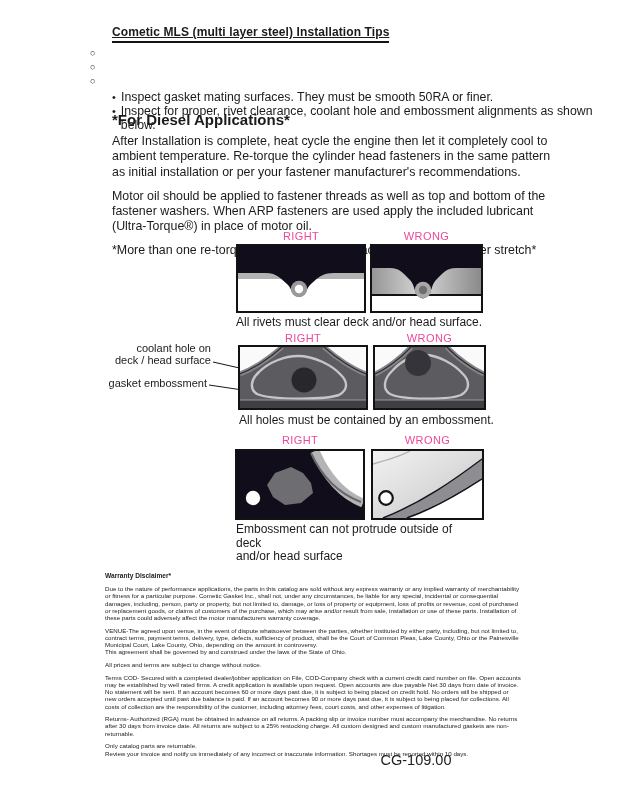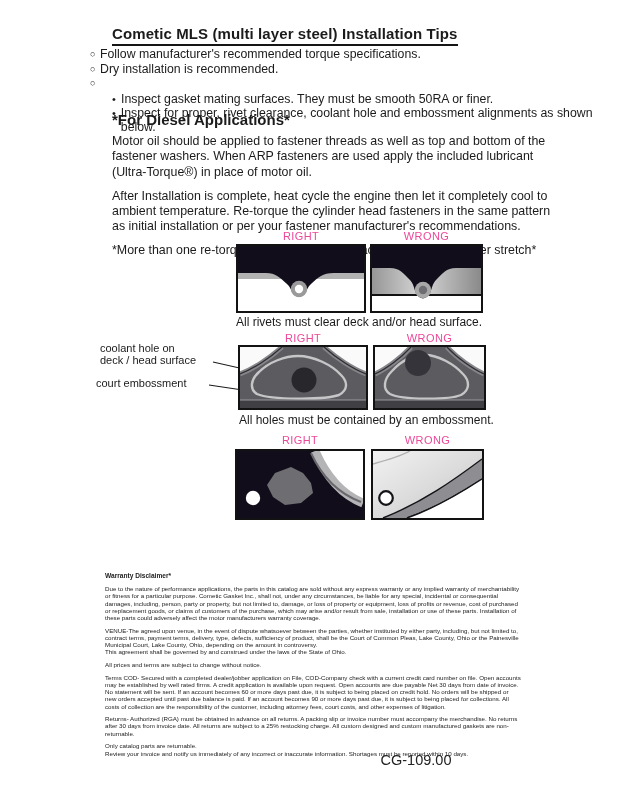--- a/index.html
+++ b/index.html
@@ -5,85 +5,83 @@
   html,body{margin:0;padding:0;background:#ffffff;}
   .page{
     position:relative;width:618px;height:800px;background:#ffffff;overflow:hidden;
     font-family:"Liberation Sans","DejaVu Sans",sans-serif;color:#1b1b1b;
   }
   .abs{position:absolute;}
   .pre{white-space:pre-line;}
 
   
   .title{
-    left:112px;top:25px;font-size:15px;font-weight:bold;
-    border-bottom:2px solid #151515;padding-bottom:2px;letter-spacing:.1px;
+    left:112px;top:25px;font-size:12px;font-weight:bold;
+    border-bottom:2px solid #151515;padding-bottom:2px;letter-spacing:.1px;text-decoration:underline;
   }
 
   
   .bullets{left:90px;top:47px;font-size:12.3px;line-height:14.2px;}
   .bullet-row{display:flex;align-items:baseline;}
   .mark-o{width:8px;font-size:9px;margin-right:2px;position:relative;top:-1px;}
   .sub-row{display:flex;align-items:baseline;margin-left:22px;}
   .mark-f{width:7px;font-size:11px;margin-right:2px;}
 
   
   .diesel{left:112px;top:112px;width:448px;font-size:12.4px;line-height:15.2px;}
   .diesel h2{font-size:15px;margin:0 0 7px 0;}
   .diesel p{margin:0 0 9px 0;}
 
   
   .diagrams{left:0;top:228px;width:618px;height:322px;}
   .dg-head{position:absolute;font-size:11px;letter-spacing:.4px;color:#ec4899;}
   .dg-img{position:absolute;border:2px solid #121212;box-sizing:border-box;background:#fff;line-height:0;}
   .dg-cap{position:absolute;font-size:12px;line-height:13.5px;color:#1b1b1b;}
-  .dg-label{position:absolute;font-size:11px;line-height:11.5px;text-align:left;color:#1b1b1b;}
+  .dg-label{position:absolute;font-size:11px;line-height:11.5px;text-align:right;color:#1b1b1b;}
   .leader{position:absolute;left:0;top:0;pointer-events:none;}
 
   
   .disclaimer{left:105px;top:572px;width:416px;font-size:6.2px;line-height:7.2px;color:#222;}
   .disclaimer h3{font-size:6.6px;margin:0 0 6px 0;}
   .disclaimer p{margin:0 0 5.5px 0;}
 
   
   .page-code{left:350px;top:752px;width:132px;text-align:center;font-size:14.5px;color:#222;}
 </style>
 </head>
 <body>
 
 <div class="page">
 
   <div class="abs title">Cometic MLS (multi layer steel) Installation Tips</div>
 
   <div class="abs bullets">
     <div class="bullet-row">
       <span class="mark-o">○</span>
-      <span>Follow manufacturer's recommended torque specifications.</span>
     </div>
     <div class="bullet-row">
       <span class="mark-o">○</span>
-      <span>Dry installation is recommended.</span>
     </div>
     <div class="bullet-row">
       <span class="mark-o">○</span>
     </div>
     <div class="sub-row">
       <span class="mark-f">•</span>
       <span>Inspect gasket mating surfaces.  They must be smooth 50RA or finer.</span>
     </div>
     <div class="sub-row">
       <span class="mark-f">•</span>
       <span>Inspect for proper, rivet clearance, coolant hole and embossment alignments as shown below.</span>
     </div>
   </div>
 
   <div class="abs diesel">
     <h2>*For Diesel Applications*</h2>
+    <p>After Installation is complete, heat cycle the engine then let it completely cool to ambient temperature. Re-torque the cylinder head fasteners in the same pattern as initial installation or per your fastener manufacturer's recommendations.</p>
     <p>Motor oil should be applied to fastener threads as well as top and bottom of the fastener washers. When ARP fasteners are used apply the included lubricant (Ultra-Torque®) in place of motor oil.</p>
-    <p>After Installation is complete, heat cycle the engine then let it completely cool to ambient temperature. Re-torque the cylinder head fasteners in the same pattern as initial installation or per your fastener manufacturer's recommendations.</p>
     <p>*More than one re-torque may be required to achieve proper fastener stretch*</p>
   </div>
 
   <div class="abs diagrams">
 
     <svg class="leader" width="618" height="322">
       <line x1="213" y1="134" x2="297" y2="153" stroke="#1b1b1b" stroke-width="1.1"></line>
       <line x1="209" y1="157" x2="263" y2="165" stroke="#1b1b1b" stroke-width="1.1"></line>
     </svg>
 
@@ -118,21 +116,21 @@
       </svg>
     </div>
 
     <div class="dg-cap" style="left:236px;top:88px;">All rivets must clear deck and/or head surface.</div>
 
     <div class="dg-head" style="left:238px;top:104px;width:130px;text-align:center;">RIGHT</div>
     <div class="dg-head" style="left:373px;top:104px;width:113px;text-align:center;">WRONG</div>
 
     <div class="dg-label pre" style="left:100px;top:115px;width:111px;">coolant hole on
 deck / head surface</div>
-    <div class="dg-label" style="left:96px;top:150px;width:111px;">court embossment</div>
+    <div class="dg-label" style="left:96px;top:150px;width:111px;">gasket embossment</div>
 
     <div class="dg-img" style="left:238px;top:117px;width:130px;height:65px;">
       <svg width="126" height="61" viewBox="0 0 126 61">
         <rect width="126" height="61" fill="#5c5c60"></rect>
         <path d="M0,0 H42 C30,11 13,22 0,27 Z" fill="#fafafa"></path>
         <path d="M42,0 C30,11 13,22 0,27" fill="none" stroke="#86868a" stroke-width="5"></path>
         <path d="M42,0 C30,11 13,22 0,27" fill="none" stroke="#2e2e33" stroke-width="1.3"></path>
         <path d="M126,0 H84 C96,11 113,22 126,27 Z" fill="#fafafa"></path>
         <path d="M84,0 C96,11 113,22 126,27" fill="none" stroke="#86868a" stroke-width="5"></path>
         <path d="M84,0 C96,11 113,22 126,27" fill="none" stroke="#2e2e33" stroke-width="1.3"></path>
@@ -188,20 +186,22 @@
         <path d="M0,13 C15,9 28,5 37,0" fill="none" stroke="#b0b0b2" stroke-width="1.4"></path>
         <path d="M109,8 C81,29 50,51 10,67 H34 C63,57 89,41 109,28 Z" fill="#8e8e92"></path>
         <path d="M109,8 C81,29 50,51 10,67" fill="none" stroke="#141418" stroke-width="1.4"></path>
         <path d="M109,28 C89,41 63,57 34,67" fill="none" stroke="#141418" stroke-width="1.4"></path>
         <path d="M109,28 C89,41 63,57 34,67 H109 Z" fill="#ffffff"></path>
         <path d="M109,28 C89,41 63,57 34,67" fill="none" stroke="#141418" stroke-width="1.4"></path>
         <circle cx="13" cy="47" r="6.8" fill="#ffffff" stroke="#141418" stroke-width="2.2"></circle>
       </svg>
     </div>
 
+    <div class="dg-cap pre" style="left:236px;top:295px;width:240px;">Embossment can not protrude outside of deck
+and/or head surface</div>
   </div>
 
   <div class="abs disclaimer">
     <h3>Warranty Disclaimer*</h3>
     <p class="pre">Due to the nature of performance applications, the parts in this catalog are sold without any express warranty or any implied warranty of merchantability or fitness for a particular purpose.  Cometic Gasket Inc., shall not, under any circumstances, be liable for any special, incidental or consequential damages, including, person, party or property, but not limited to, damage, or loss of property or equipment, loss of profits or revenue, cost of purchased or replacement goods, or claims of customers of the purchase, which may arise and/or result from sale, installation or use of these parts.  Installation of these parts could adversely affect the motor manufacturers warranty coverage.</p>
     <p class="pre">VENUE-The agreed upon venue, in the event of dispute whatsoever between the parties, whether instituted by either party, including, but not limited to, contract terms, payment terms, delivery, type, defects, sufficiency of product, shall be the Court of Common Pleas, Lake County, Ohio or the Painesville Municipal Court, Lake County, Ohio, depending on the amount in controversy.
 This agreement shall be governed by and construed under the laws of the State of Ohio.</p>
     <p class="pre">All prices and terms are subject to change without notice.</p>
     <p class="pre">Terms COD- Secured with a completed dealer/jobber application on File, COD-Company check with a current credit card number on file.  Open accounts may be established by well rated firms.  A credit application is available upon request.  Open accounts are due payable Net 30 days from date of invoice.  No statement will be sent.  If an account becomes 60 or more days past due, it is subject to being placed on credit hold.  No orders will be shipped or new orders accepted until past due balance is paid.  If an account becomes 90 or more days past due, it is subject to being placed for collections.  All costs of collection are the responsibility of the customer, including attorney fees, court costs, and other expenses of litigation.</p>
     <p class="pre">Returns- Authorized (RGA) must be obtained in advance on all returns.  A packing slip or invoice number must accompany the merchandise.  No returns after 30 days from invoice date.  All returns are subject to a 25% restocking charge.  All custom designed and custom manufactured gaskets are non-returnable.</p>

